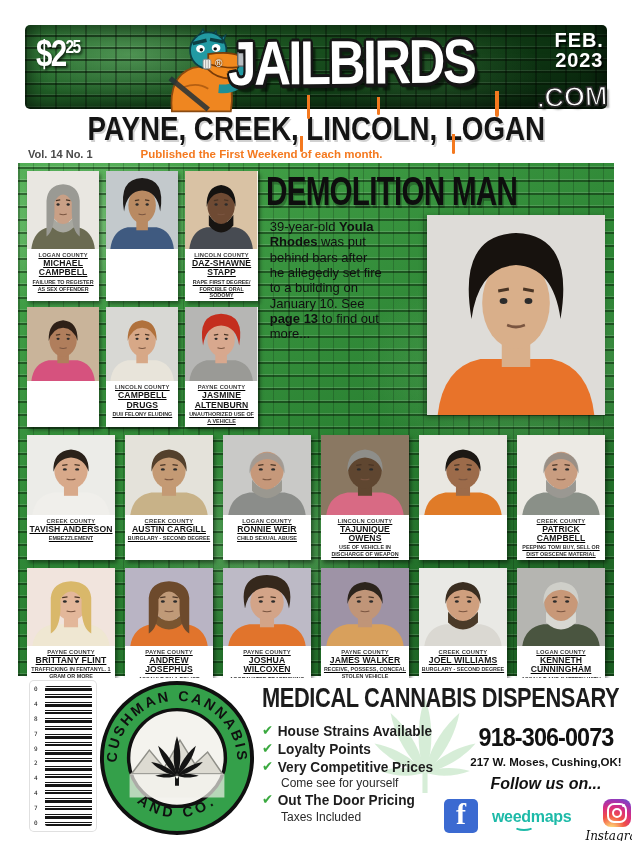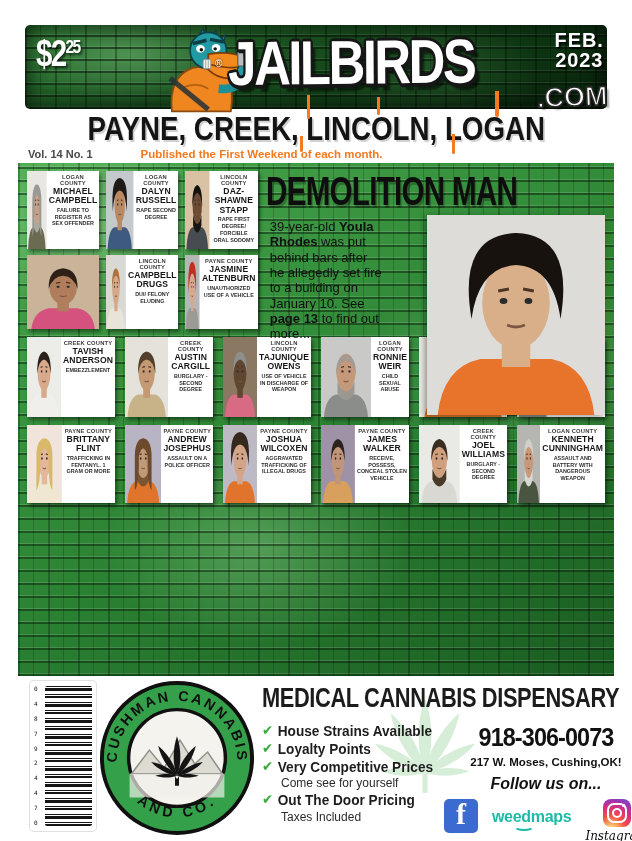--- a/index.html
+++ b/index.html
@@ -49,21 +49,21 @@
       repeating-linear-gradient(90deg, transparent 0 15px, rgba(0,0,0,.18) 15px 16px, transparent 16px 30px),
       repeating-linear-gradient(0deg, rgba(8,30,8,.5) 0 2px, rgba(255,255,255,.14) 2px 3px, transparent 3px 13px),
       radial-gradient(220px 140px at 12% 12%, rgba(210,255,200,.35), transparent 65%),
       radial-gradient(260px 160px at 85% 40%, rgba(200,255,190,.22), transparent 65%),
       radial-gradient(240px 150px at 40% 75%, rgba(210,255,200,.25), transparent 65%),
       linear-gradient(150deg,#49a94d,#2a8132 55%,#1a5c21);}
   .top-section{display:flex;gap:8px;}
   .mug-rows{width:288px;display:flex;flex-direction:column;gap:6px;}
   .mug-row3{display:grid;grid-template-columns:repeat(3,1fr);gap:7px;}
   .row6{display:grid;grid-template-columns:repeat(6,1fr);gap:10px;margin-top:8px;}
-  .mug{background:#fff;box-shadow:2px 3px 4px rgba(0,0,0,.45);display:flex;flex-direction:row;}
+  .mug{background:#fff;box-shadow:2px 3px 4px rgba(0,0,0,.45);display:flex;flex-direction:column;text-decoration:underline;}
   .mug-photo{width:100%;overflow:hidden;}
   .mug-photo svg{display:block;width:100%;height:100%;}
   .r1 .mug-photo{height:78px;} .r2 .mug-photo{height:74px;}
   .r3 .mug-photo{height:80px;} .r4 .mug-photo{height:78px;}
   .mug-label{text-align:center;padding:3px 2px 2px;}
   .r1 .mug-label{min-height:47px;} .r2 .mug-label{min-height:37px;}
   .r3 .mug-label{min-height:33px;} .r4 .mug-label{min-height:37px;}
   .mug-county{font-size:5.8px;font-weight:bold;color:#3a3a3a;letter-spacing:.2px;}
   .mug-name{font-size:8.6px;font-weight:bold;color:#161616;letter-spacing:.1px;line-height:1.1;margin:1px 0;}
   .mug-charge{font-size:5.4px;font-weight:bold;color:#2e2e2e;line-height:1.25;}
@@ -196,25 +196,20 @@
     <path d="M6,100 Q9,76 30,72 L70,72 Q91,76 94,100 Z" fill="#3f5a80"></path>
     <rect x="42" y="56" width="16" height="20" fill="#b98a62"></rect>
     <ellipse cx="50" cy="44" rx="19" ry="23" fill="#b98a62"></ellipse>
     <ellipse cx="43" cy="43" rx="2.2" ry="1.5" fill="#2b2b2b"></ellipse>
     <ellipse cx="57" cy="43" rx="2.2" ry="1.5" fill="#2b2b2b"></ellipse>
     <path d="M40,38 L46,37 M54,37 L60,38" stroke="#4a3525" stroke-width="1.6" fill="none"></path>
     <path d="M45,55 Q50,57 55,55" stroke="#7a5540" stroke-width="1.4" fill="none"></path>
     <path d="M25,52 Q17,10 50,9 Q83,10 75,52 Q71,26 50,25 Q29,26 25,52 Z" fill="#1d1a18"></path>
               </svg>
             </div>
-    <div class="mug-label">
-      <div class="mug-county">LOGAN COUNTY</div>
-      <div class="mug-name">DALYN RUSSELL</div>
-      <div class="mug-charge">RAPE SECOND DEGREE</div>
-    </div>
   </div>
 
   <div class="mug">
     <div class="mug-photo">
               <svg viewBox="0 0 100 100" preserveAspectRatio="none">
     <rect width="100" height="100" fill="#d9c2a4"></rect>
     <path d="M6,100 Q9,76 30,72 L70,72 Q91,76 94,100 Z" fill="#474b52"></path>
     <rect x="42" y="56" width="16" height="20" fill="#6e4a33"></rect>
     <ellipse cx="50" cy="44" rx="19" ry="23" fill="#6e4a33"></ellipse>
     <ellipse cx="43" cy="43" rx="2.2" ry="1.5" fill="#2b2b2b"></ellipse>
@@ -349,57 +344,57 @@
     <div class="mug-label">
       <div class="mug-county">CREEK COUNTY</div>
       <div class="mug-name">AUSTIN CARGILL</div>
       <div class="mug-charge">BURGLARY - SECOND DEGREE</div>
     </div>
   </div>
 
   <div class="mug">
     <div class="mug-photo">
           <svg viewBox="0 0 100 100" preserveAspectRatio="none">
+    <rect width="100" height="100" fill="#c9c9c7"></rect>
+    <path d="M6,100 Q9,76 30,72 L70,72 Q91,76 94,100 Z" fill="#8b8d8a"></path>
+    <rect x="42" y="56" width="16" height="20" fill="#c6987a"></rect>
+    <ellipse cx="50" cy="44" rx="19" ry="23" fill="#c6987a"></ellipse>
+    <ellipse cx="43" cy="43" rx="2.2" ry="1.5" fill="#2b2b2b"></ellipse>
+    <ellipse cx="57" cy="43" rx="2.2" ry="1.5" fill="#2b2b2b"></ellipse>
+    <path d="M40,38 L46,37 M54,37 L60,38" stroke="#4a3525" stroke-width="1.6" fill="none"></path>
+    <path d="M45,55 Q50,57 55,55" stroke="#7a5540" stroke-width="1.4" fill="none"></path>
+    <path d="M33,56 Q50,80 67,56 L67,70 Q50,88 33,70 Z" fill="#9a9890"></path>
+            <path d="M30,44 Q31,24 50,22 Q69,24 70,44 L70,48 Q63,30 50,30 Q37,30 30,48 Z" fill="#9b9b97" opacity=".8"></path>
+          </svg>
+        </div>
+    <div class="mug-label">
+      <div class="mug-county">LOGAN COUNTY</div>
+      <div class="mug-name">RONNIE WEIR</div>
+      <div class="mug-charge">CHILD SEXUAL ABUSE</div>
+    </div>
+  </div>
+
+  <div class="mug">
+    <div class="mug-photo">
+          <svg viewBox="0 0 100 100" preserveAspectRatio="none">
     <rect width="100" height="100" fill="#8a7862"></rect>
     <path d="M6,100 Q9,76 30,72 L70,72 Q91,76 94,100 Z" fill="#d86a84"></path>
     <rect x="42" y="56" width="16" height="20" fill="#5f4630"></rect>
     <ellipse cx="50" cy="44" rx="19" ry="23" fill="#5f4630"></ellipse>
     <ellipse cx="43" cy="43" rx="2.2" ry="1.5" fill="#2b2b2b"></ellipse>
     <ellipse cx="57" cy="43" rx="2.2" ry="1.5" fill="#2b2b2b"></ellipse>
     <path d="M40,38 L46,37 M54,37 L60,38" stroke="#4a3525" stroke-width="1.6" fill="none"></path>
     <path d="M45,55 Q50,57 55,55" stroke="#7a5540" stroke-width="1.4" fill="none"></path>
     <path d="M30,46 Q29,20 50,18 Q71,20 70,46 Q65,29 50,28 Q35,29 30,46 Z" fill="#8e8e8a"></path>
           </svg>
         </div>
     <div class="mug-label">
       <div class="mug-county">LINCOLN COUNTY</div>
       <div class="mug-name">TAJUNIQUE OWENS</div>
       <div class="mug-charge">USE OF VEHICLE IN DISCHARGE OF WEAPON</div>
-    </div>
-  </div>
-
-  <div class="mug">
-    <div class="mug-photo">
-          <svg viewBox="0 0 100 100" preserveAspectRatio="none">
-    <rect width="100" height="100" fill="#c9c9c7"></rect>
-    <path d="M6,100 Q9,76 30,72 L70,72 Q91,76 94,100 Z" fill="#8b8d8a"></path>
-    <rect x="42" y="56" width="16" height="20" fill="#c6987a"></rect>
-    <ellipse cx="50" cy="44" rx="19" ry="23" fill="#c6987a"></ellipse>
-    <ellipse cx="43" cy="43" rx="2.2" ry="1.5" fill="#2b2b2b"></ellipse>
-    <ellipse cx="57" cy="43" rx="2.2" ry="1.5" fill="#2b2b2b"></ellipse>
-    <path d="M40,38 L46,37 M54,37 L60,38" stroke="#4a3525" stroke-width="1.6" fill="none"></path>
-    <path d="M45,55 Q50,57 55,55" stroke="#7a5540" stroke-width="1.4" fill="none"></path>
-    <path d="M33,56 Q50,80 67,56 L67,70 Q50,88 33,70 Z" fill="#9a9890"></path>
-            <path d="M30,44 Q31,24 50,22 Q69,24 70,44 L70,48 Q63,30 50,30 Q37,30 30,48 Z" fill="#9b9b97" opacity=".8"></path>
-          </svg>
-        </div>
-    <div class="mug-label">
-      <div class="mug-county">LOGAN COUNTY</div>
-      <div class="mug-name">RONNIE WEIR</div>
-      <div class="mug-charge">CHILD SEXUAL ABUSE</div>
     </div>
   </div>
 
   <div class="mug">
     <div class="mug-photo">
           <svg viewBox="0 0 100 100" preserveAspectRatio="none">
     <rect width="100" height="100" fill="#e9e7e1"></rect>
     <path d="M6,100 Q9,76 30,72 L70,72 Q91,76 94,100 Z" fill="#e07b28"></path>
     <rect x="42" y="56" width="16" height="20" fill="#9c6b4a"></rect>
     <ellipse cx="50" cy="44" rx="19" ry="23" fill="#9c6b4a"></ellipse>

